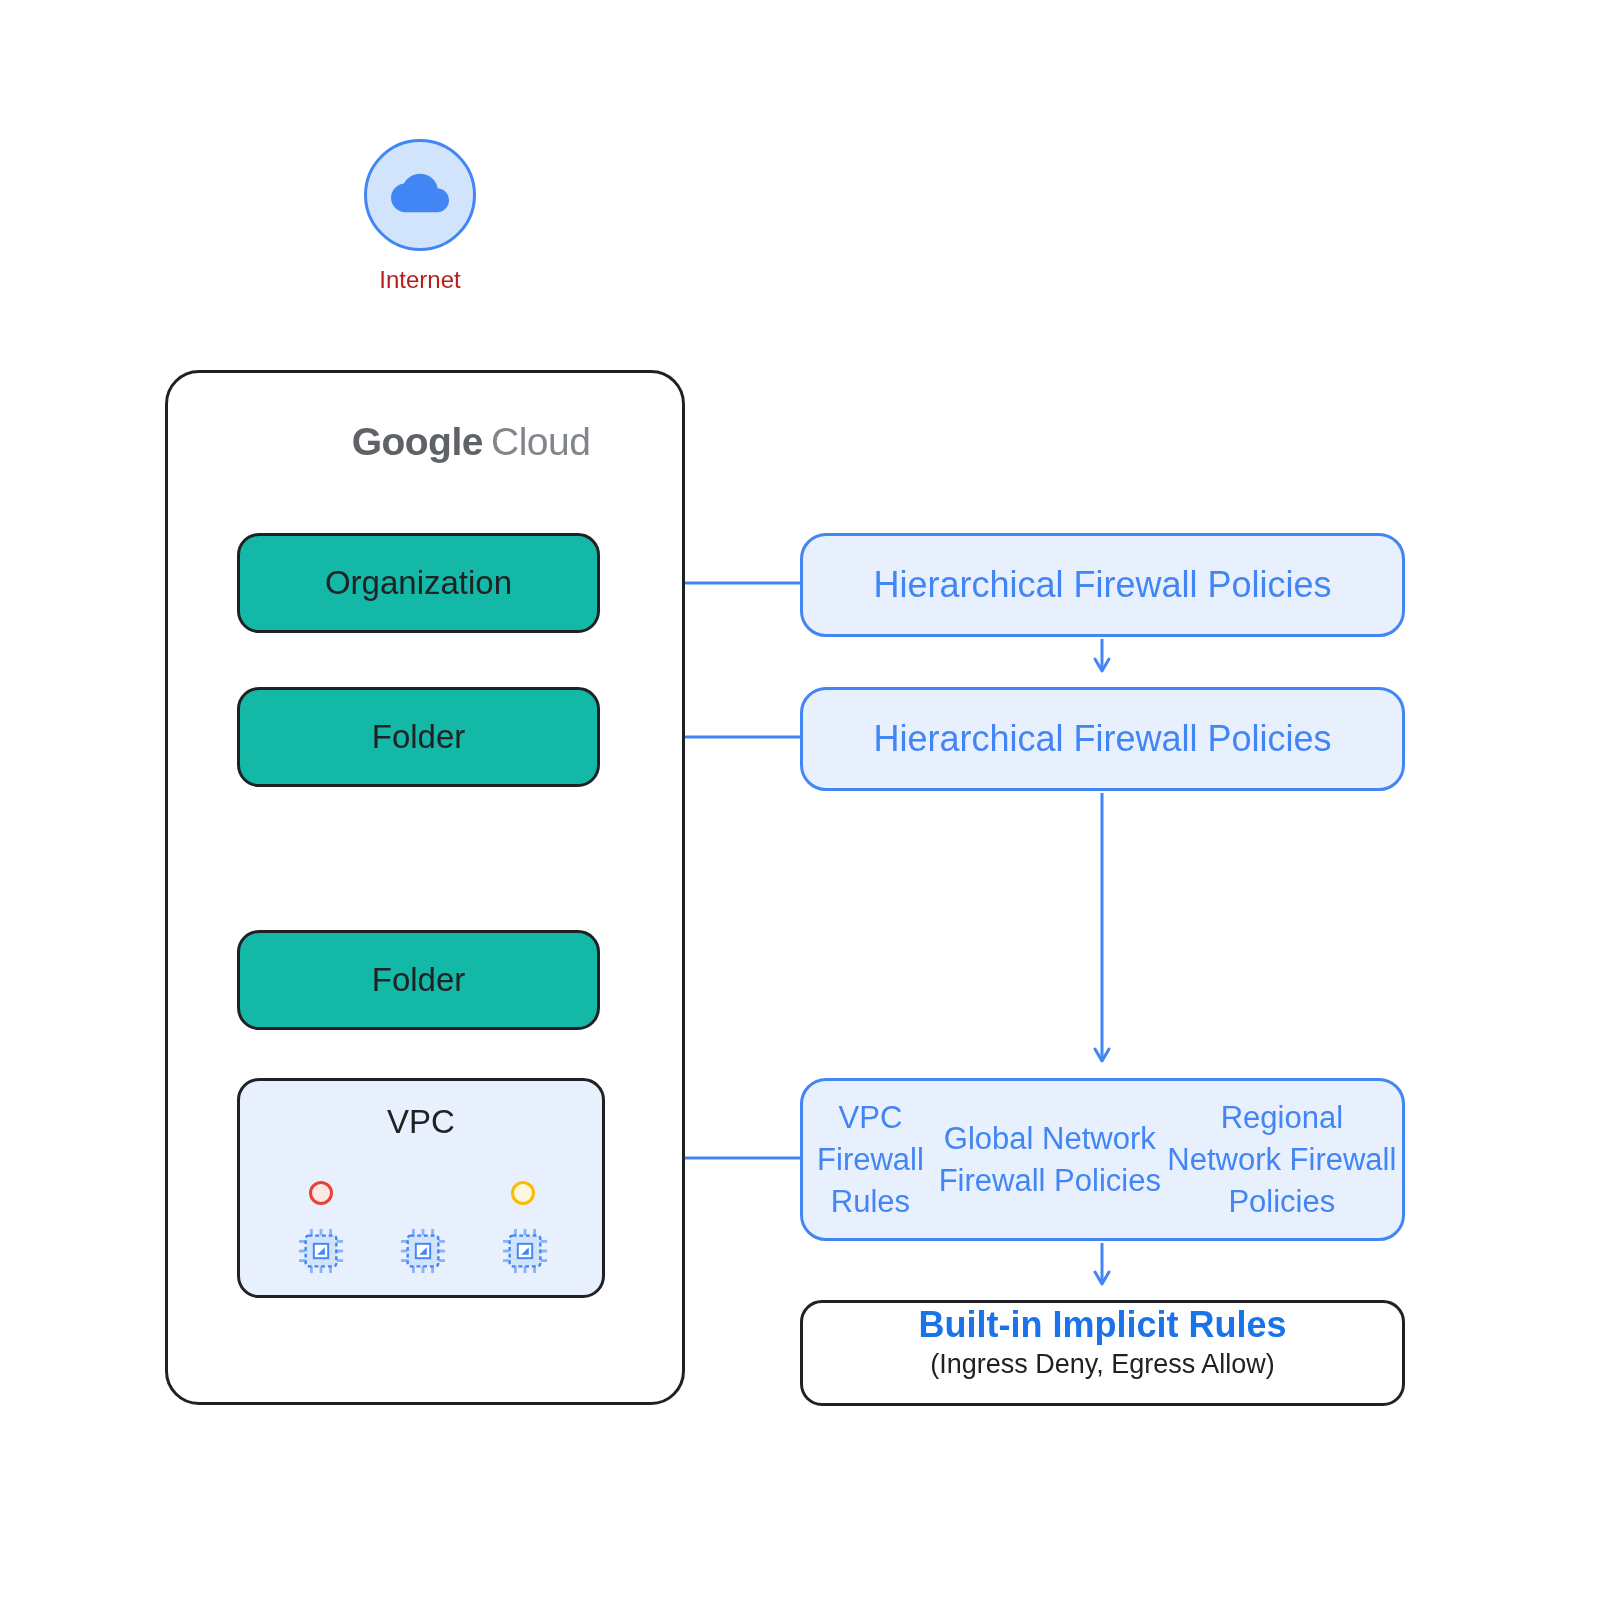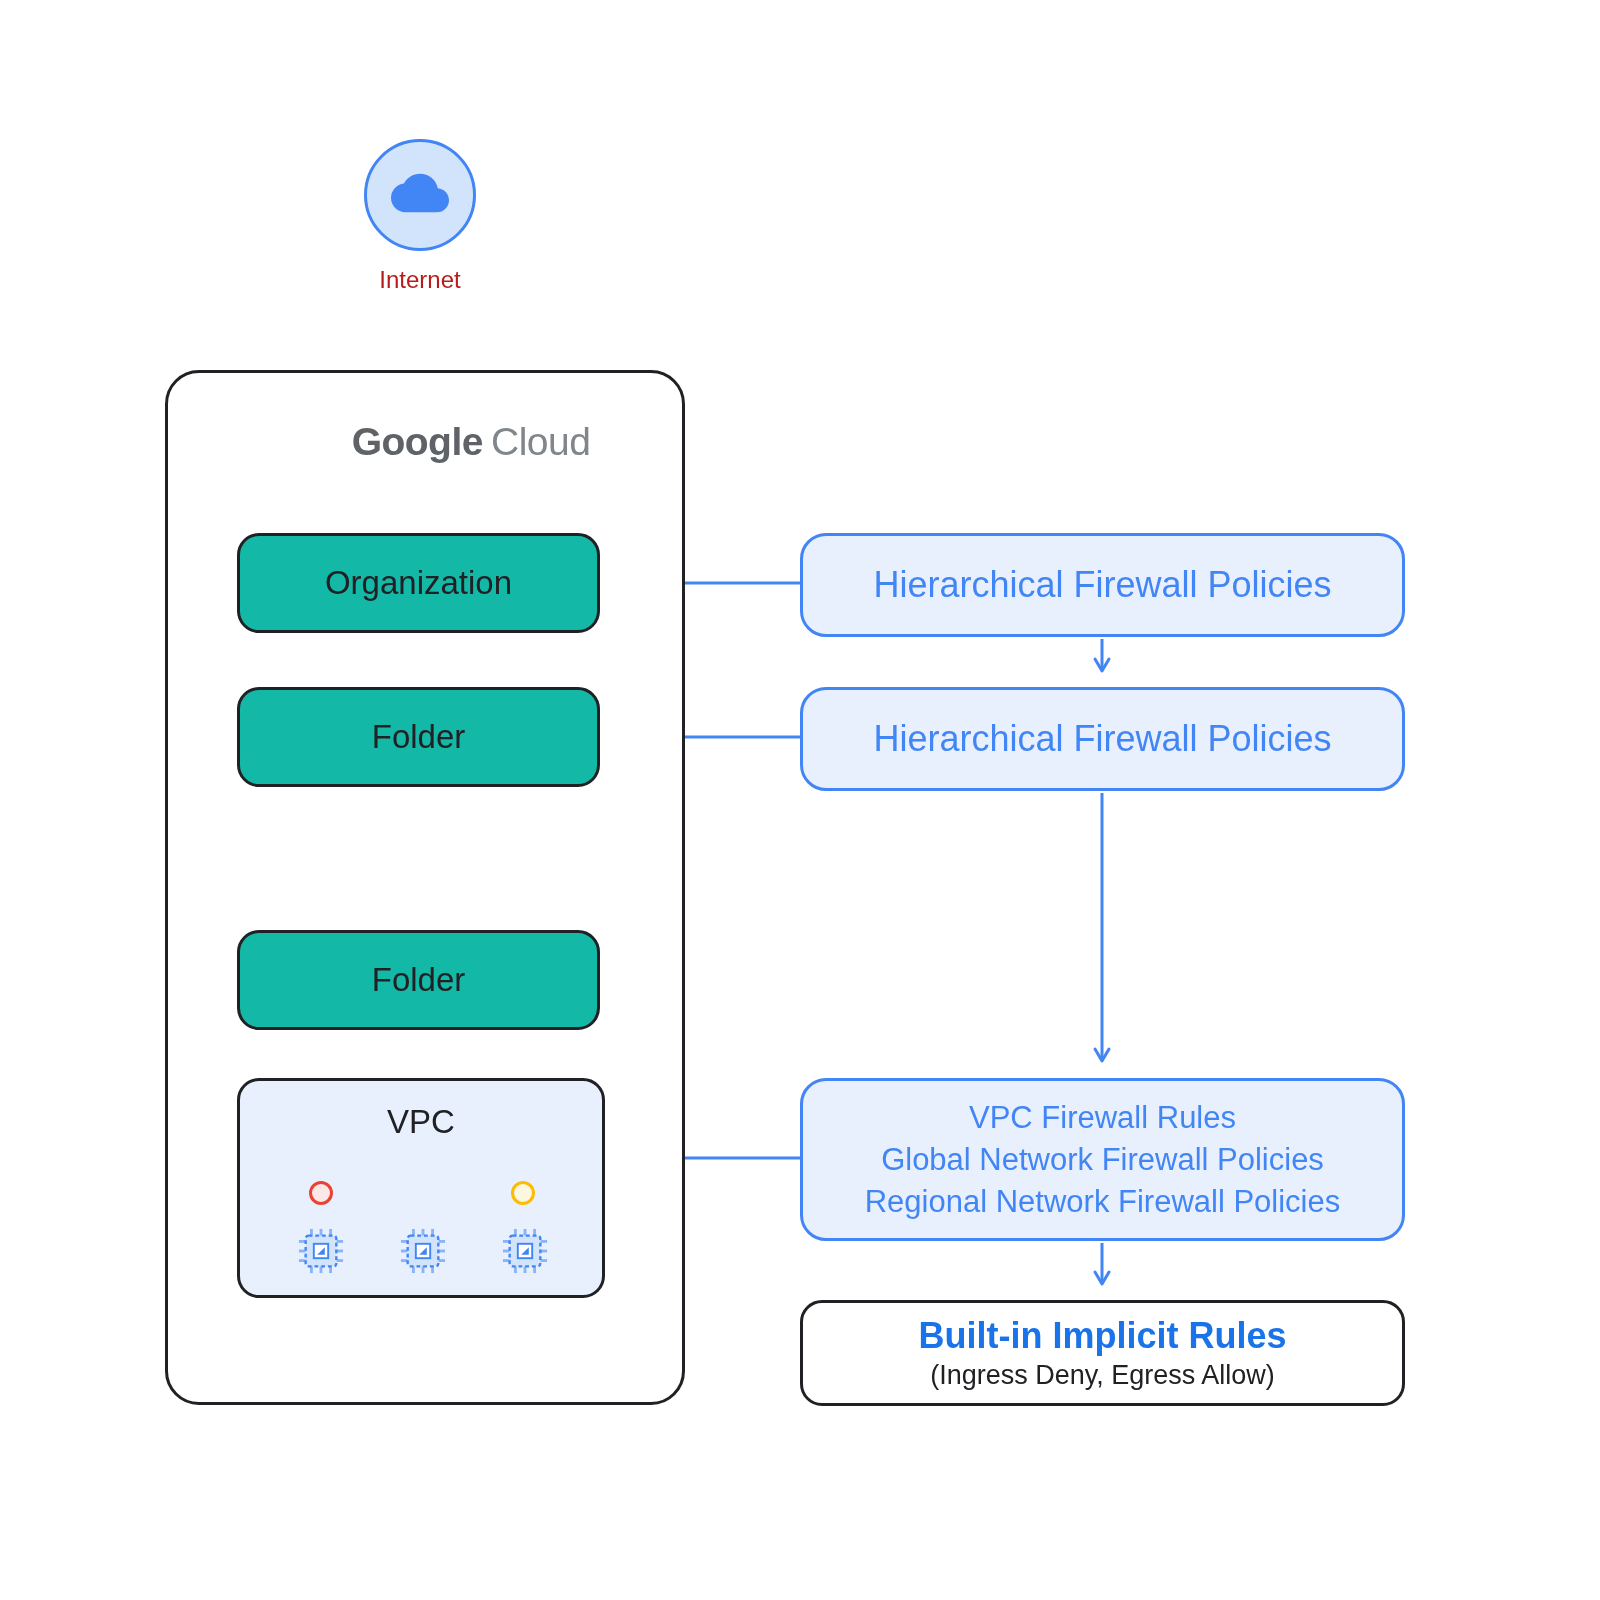--- a/index.html
+++ b/index.html
@@ -88,29 +88,29 @@
     border-radius: 26px;
     display: flex; align-items: center; justify-content: center;
     color: #4285f4;
     font-size: 36px; font-weight: 500;
     text-align: center;
   }
   .policy-1 { top: 533px; height: 104px; }
   .policy-2 { top: 687px; height: 104px; }
   .policy-vpc {
     top: 1078px; height: 163px;
-    flex-direction: column;
+    flex-direction: row;
     font-size: 31px; line-height: 42px; font-weight: 500;
   }
   .implicit-box {
     left: 800px; top: 1300px; width: 605px; height: 106px;
     background: #ffffff;
     border: 3px solid #202124;
     border-radius: 22px;
-    display: flex; flex-direction: column; align-items: center; justify-content: center;
+    display: flex; flex-direction: column; align-items: center; 
     text-align: center;
   }
   .implicit-title { font-size: 36px; font-weight: 700; color: #1a73e8; line-height: 44px; }
   .implicit-sub   { font-size: 27px; font-weight: 400; color: #202124; line-height: 34px; }
 
   .connector-layer {
     position: absolute; left: 0; top: 0;
     pointer-events: none;
   }
 </style>

